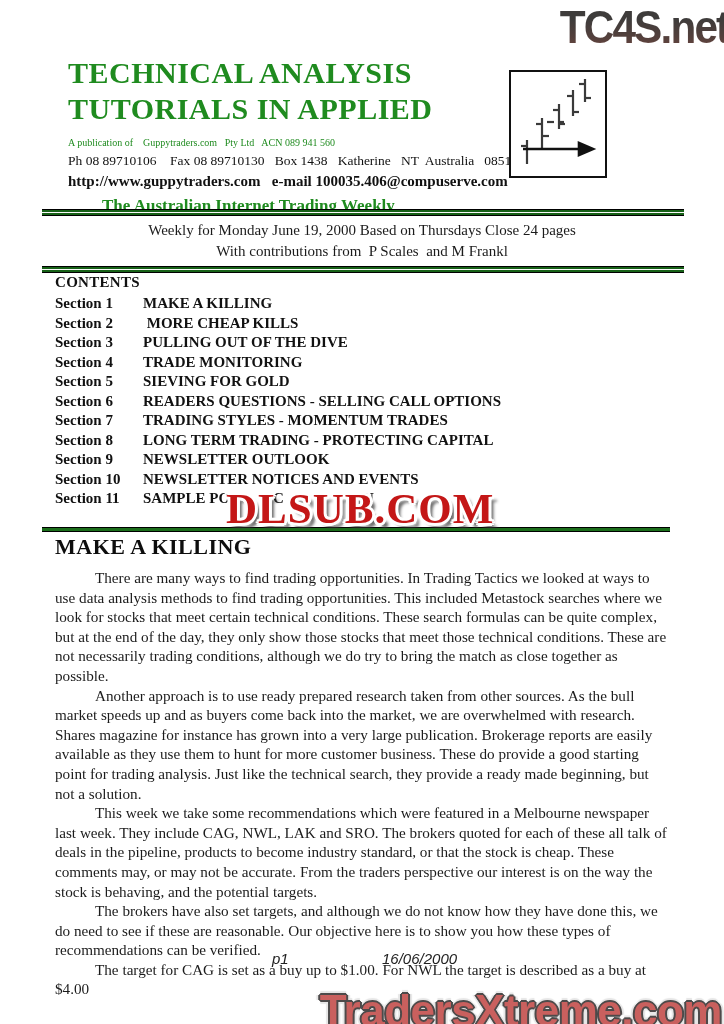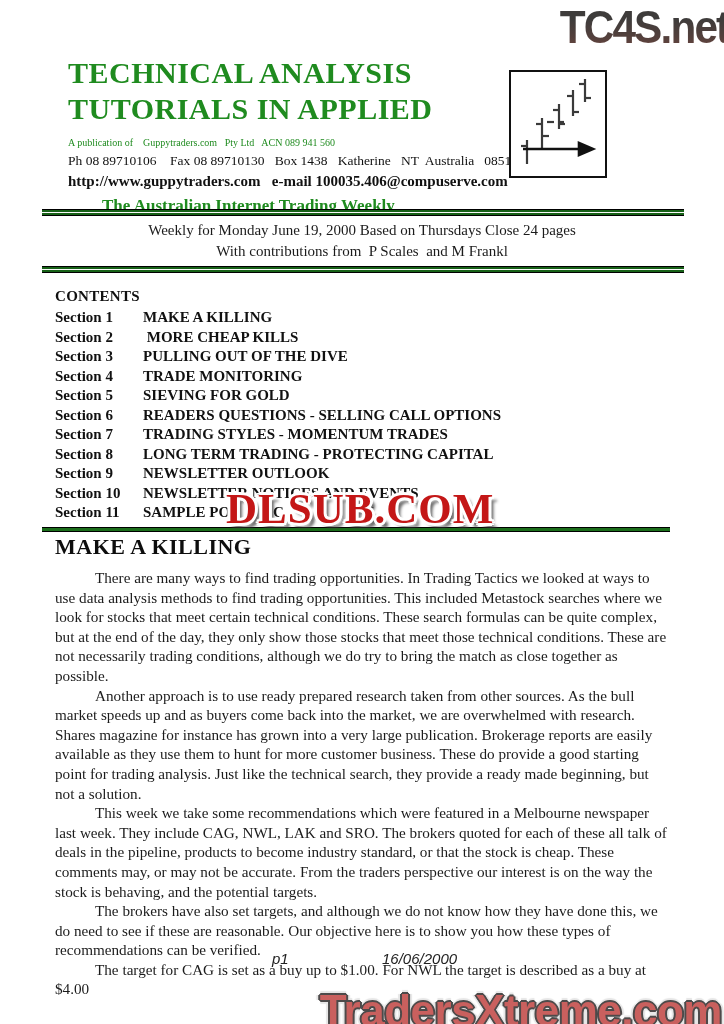--- a/index.html
+++ b/index.html
@@ -37,21 +37,21 @@
   .rule-single{
     position:absolute;left:42px;top:527px;width:628px;height:5px;
     background:linear-gradient(to bottom,#000 0 1px,#1b6e1b 1px 4px,#000 4px 5px);
   }
 
   
   .issue{position:absolute;left:0;top:222px;width:724px;text-align:center;font-size:15px;color:#1b1b1b;}
   .issue .l2{margin-top:4px;}
 
   
-  .contents{position:absolute;left:55px;top:284px;width:615px;font-weight:bold;color:#111;}
+  .contents{position:absolute;left:55px;top:270px;width:615px;font-weight:bold;color:#111;}
   .c-head{font-size:15px;line-height:24px;letter-spacing:0.3px;}
   .c-row{position:relative;height:19.5px;font-size:15px;line-height:19.5px;}
   .c-sec{display:inline-block;width:88px;}
   .c-frag{position:absolute;top:0;}
   .frag-c{left:218px;}
   .frag-n{left:308px;}
 
   
   .dlsub{
     position:absolute;left:226px;top:484px;z-index:5;

